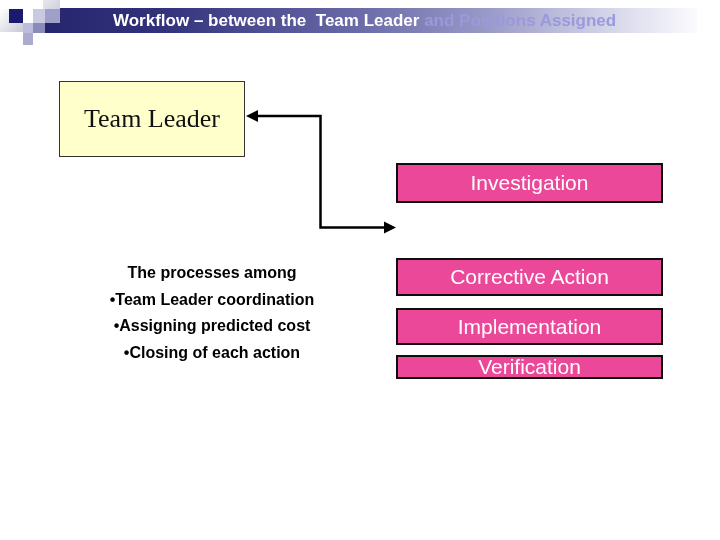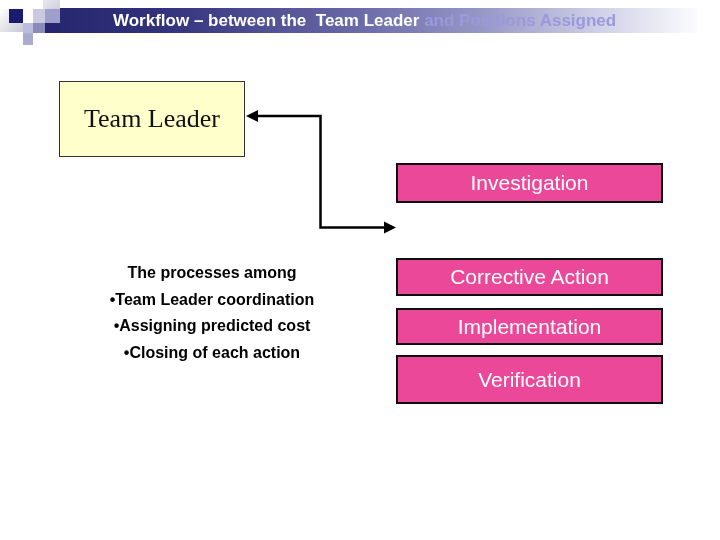--- a/index.html
+++ b/index.html
@@ -42,21 +42,21 @@
   .process-box{
     position:absolute;left:396px;width:267px;
     background:#ec4899;border:2px solid #0d0d0d;box-sizing:border-box;
     display:flex;align-items:center;justify-content:center;
     font-family:Liberation Sans, sans-serif;font-size:21px;color:#ffffff;
   }
   .pb-0{top:163px;height:40px;}
   .pb-1{top:210px;height:37px;}
   .pb-2{top:258px;height:38px;}
   .pb-3{top:308px;height:37px;}
-  .pb-4{top:355px;height:49px;}
+  .pb-4{top:355px;height:24px;}
   
   .description{
     position:absolute;left:22px;top:260px;width:380px;
     text-align:center;color:#000000;font-weight:bold;font-size:16px;
     line-height:26.5px;
   }
 </style>
 </head>
 <body>
 

